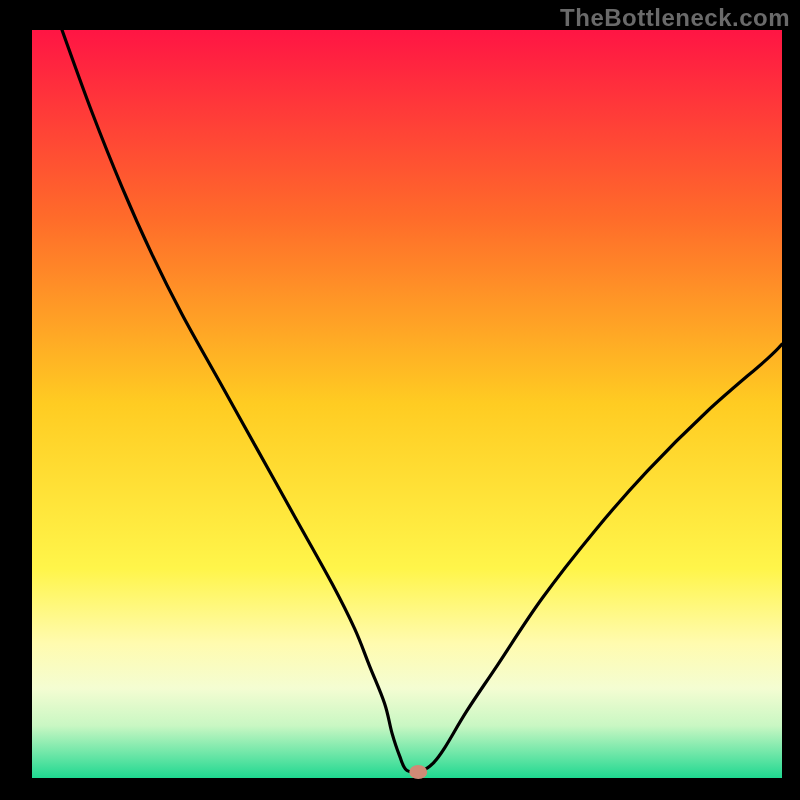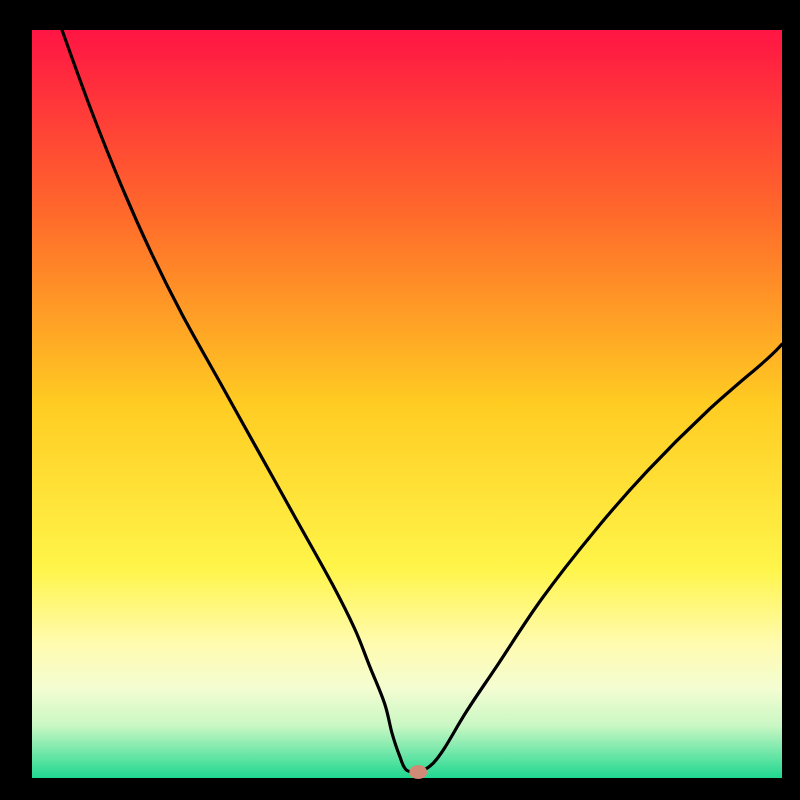--- a/index.html
+++ b/index.html
@@ -28,20 +28,21 @@
     z-index: 10;
   }
   svg {
     display: block;
   }
 </style>
 </head>
 <body>
 
 <div class="frame">
+  <div class="watermark">TheBottleneck.com</div>
 
   <svg id="chart-svg" width="800" height="800" viewBox="0 0 800 800">
     <defs>
       <linearGradient id="bg-grad" x1="0" y1="0" x2="0" y2="1">
           <stop offset="0%" stop-color="#ff1544"></stop>
           <stop offset="25%" stop-color="#ff6b2a"></stop>
           <stop offset="50%" stop-color="#ffcc22"></stop>
           <stop offset="72%" stop-color="#fff54a"></stop>
           <stop offset="82%" stop-color="#fffbaf"></stop>
           <stop offset="88%" stop-color="#f4fdd2"></stop>

